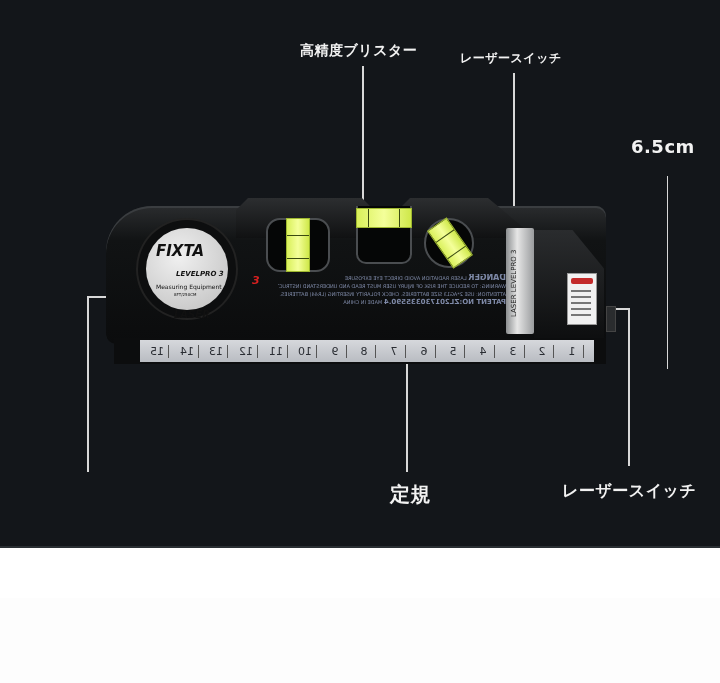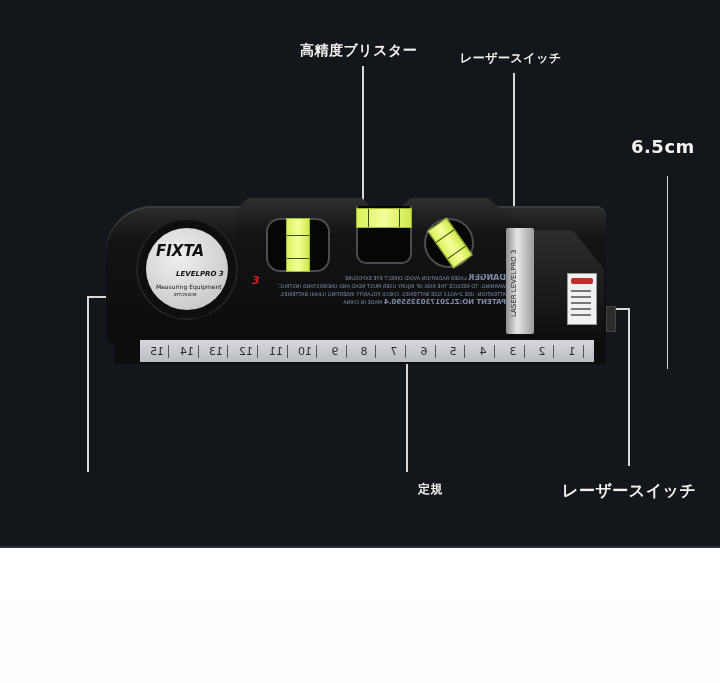--- a/index.html
+++ b/index.html
@@ -124,21 +124,21 @@
   <div class="label" style="left:460px;top:50px;font-size:12px;">レーザースイッチ</div>
   <div class="line" style="left:513px;top:73px;width:2px;height:156px;"></div>
 
   <div class="label light" style="left:631px;top:136px;font-size:18px;">6.5cm</div>
   <div class="line" style="left:667px;top:176px;width:1px;height:193px;"></div>
 
   <div class="line" style="left:87px;top:296px;width:22px;height:2px;"></div>
   <div class="line" style="left:87px;top:296px;width:2px;height:176px;"></div>
 
   <div class="line" style="left:406px;top:364px;width:2px;height:108px;"></div>
-  <div class="label" style="left:390px;top:481px;font-size:12px;margin-left:28px;">定規</div>
+  <div class="label" style="left:390px;top:481px;font-size:20px;">定規</div>
 
   <div class="line" style="left:604px;top:308px;width:26px;height:2px;"></div>
   <div class="line" style="left:628px;top:308px;width:2px;height:158px;"></div>
   <div class="label" style="left:562px;top:481px;font-size:16px;">レーザースイッチ</div>
 
   <div class="device">
     <div class="body-main"></div>
     <div class="body-top-mid"></div>
     <div class="right-block"></div>
 

